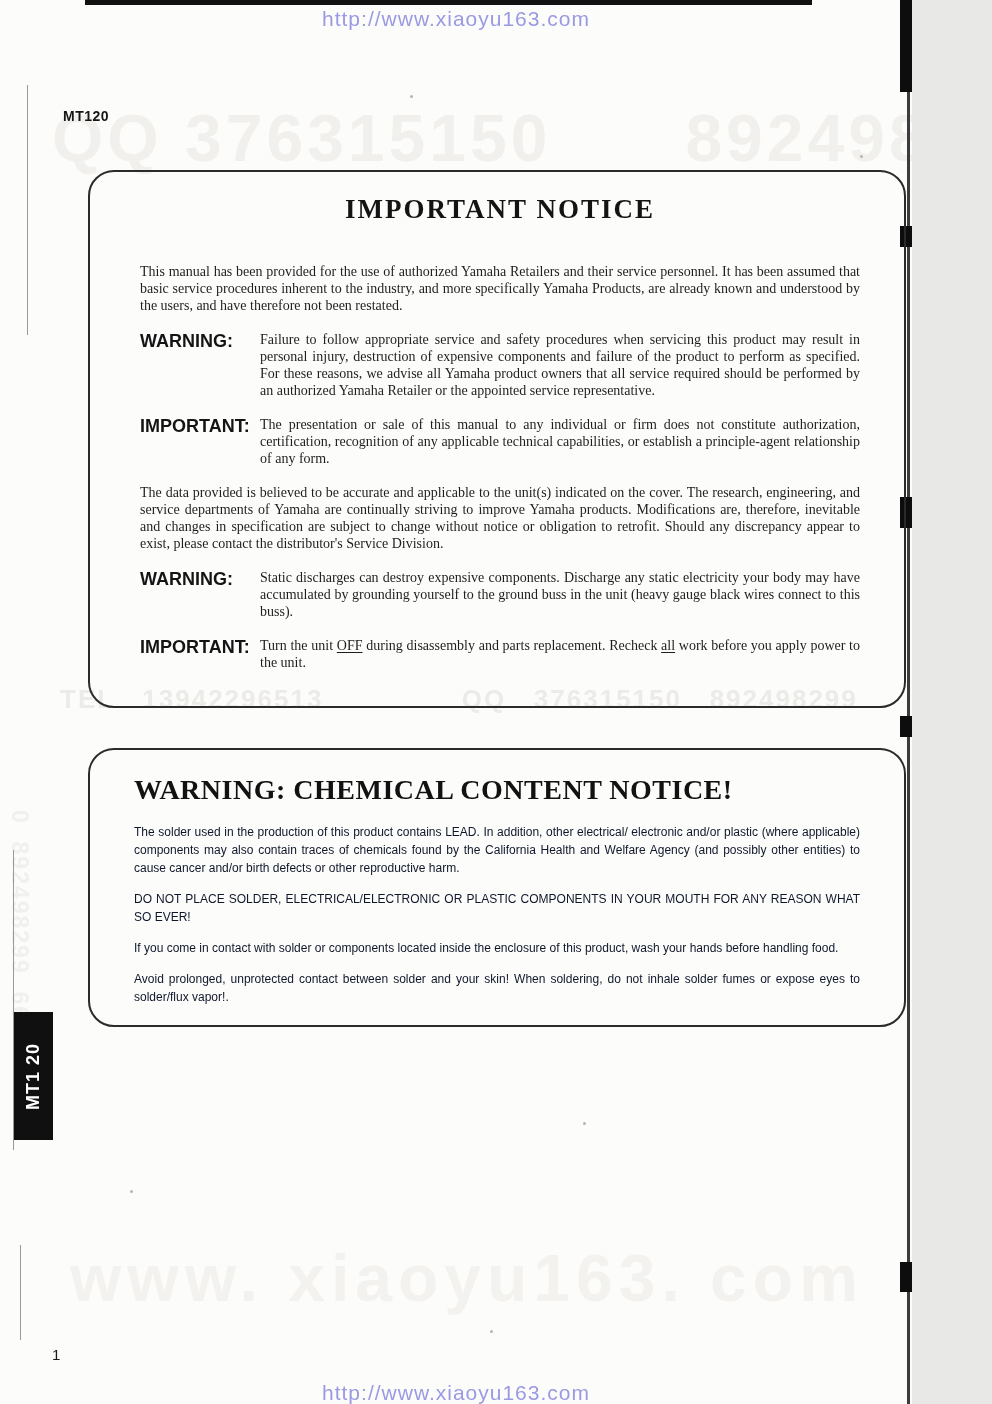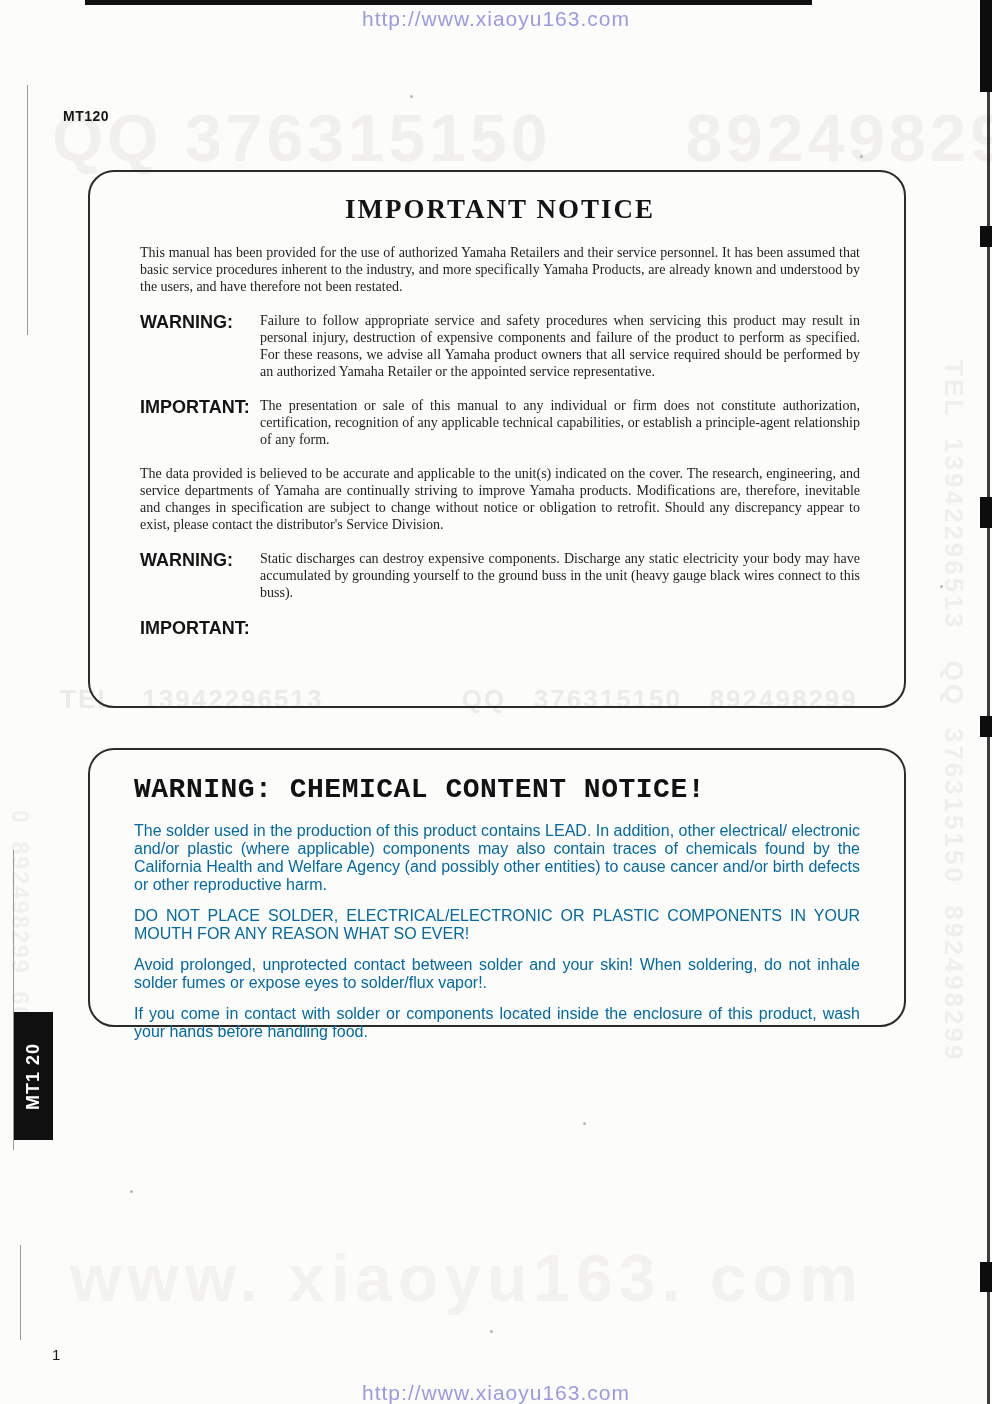--- a/index.html
+++ b/index.html
@@ -1,19 +1,19 @@
 <!DOCTYPE html>
 <html><head>
 <meta charset="utf-8">
 <style>
   * { margin: 0; padding: 0; box-sizing: border-box; }
   html, body { background: #e8e8e6; }
   .page {
     position: relative;
-    width: 992px;
+    width: 912px;
     height: 1404px;
     background: #fcfcfb;
     overflow: hidden;
     font-family: "Liberation Sans", sans-serif;
     color: #1c1c1c;
   }
   
   .scan-bar-top { position: absolute; left: 85px; top: 0; width: 727px; height: 5px; background: #111; }
   .scan-edge-right { position: absolute; right: 2px; top: 0; width: 3px; height: 1404px; background: #3c3c3c; }
   .scan-blob { position: absolute; right: 0; width: 12px; background: #0d0d0d; }
@@ -51,31 +51,31 @@
   }
   .notice-title {
     font-family: "Liberation Serif", serif;
     font-size: 27px; font-weight: 600; letter-spacing: 2px;
     text-align: center; margin-top: 4px; color: #141414;
   }
   .serif-body {
     font-family: "Liberation Serif", serif;
     font-size: 14px; line-height: 17px; text-align: justify; color: #1e1e1e;
   }
-  .notice-box .intro { margin-top: 19px; }
+  .notice-box .intro { margin-top: 38px; }
   .hang-row { display: grid; grid-template-columns: 120px 1fr; margin-top: 17px; }
   .hang-label { font-family: "Liberation Sans", sans-serif; font-size: 18px; font-weight: bold; color: #141414; }
   .data-par { margin-top: 17px; }
   .u { text-decoration: underline; text-underline-offset: 2px; }
   .chem-title {
-    font-family: Liberation Mono, monospace;
+    font-family: Liberation Serif, serif;
     font-size: 28px; font-weight: bold; letter-spacing: 0.5px;
     margin-top: 6px; color: #121212;
   }
-  .sans-body { font-size: 16px; line-height: 18px; text-align: justify; color: #0369a1; }
+  .sans-body { font-size: 12px; line-height: 18px; text-align: justify; color: #0f172a; }
   .chem-box p { margin-top: 13px; }
   .chem-box p:first-of-type { margin-top: 17px; }
   .side-tab {
     position: absolute; left: 14px; top: 1012px; width: 39px; height: 128px;
     background: #101010; display: flex; align-items: center; justify-content: center;
   }
   .side-tab span {
     transform: rotate(-90deg); white-space: nowrap;
     color: #ffffff; font-size: 18px; font-weight: bold; letter-spacing: 1px;
   }
@@ -132,29 +132,30 @@
 
       <p class="serif-body data-par">The data provided is believed to be accurate and applicable to the unit(s) indicated on the cover. The research, engineering, and service departments of Yamaha are continually striving to improve Yamaha products. Modifications are, therefore, inevitable and changes in specification are subject to change without notice or obligation to retrofit. Should any discrepancy appear to exist, please contact the distributor's Service Division.</p>
 
       <div class="hang-row">
         <div class="hang-label">WARNING:</div>
         <div class="serif-body">Static discharges can destroy expensive components. Discharge any static electricity your body may have accumulated by grounding yourself to the ground buss in the unit (heavy gauge black wires connect to this buss).</div>
       </div>
 
       <div class="hang-row">
         <div class="hang-label">IMPORTANT:</div>
+        <div class="serif-body"><span>Turn the unit </span><span class="u">OFF</span><span> during disassembly and parts replacement. Recheck </span><span class="u">all</span><span> work before you apply power to the unit.</span></div>
       </div>
     </div>
 
     <div class="chem-box">
       <div class="chem-title">WARNING:  CHEMICAL  CONTENT  NOTICE!</div>
       <p class="sans-body">The solder used in the production of this product contains LEAD. In addition, other electrical/ electronic and/or plastic (where applicable) components may also contain traces of chemicals found by the California Health and Welfare Agency (and possibly other entities) to cause cancer and/or birth defects or other reproductive harm.</p>
       <p class="sans-body">DO NOT PLACE SOLDER, ELECTRICAL/ELECTRONIC OR PLASTIC COMPONENTS IN YOUR MOUTH FOR ANY REASON WHAT SO EVER!</p>
+      <p class="sans-body">If you come in contact with solder or components located inside the enclosure of this product, wash your hands before handling food.</p>
       <p class="sans-body">Avoid prolonged, unprotected contact between solder and your skin! When soldering, do not inhale solder fumes or expose eyes to solder/flux vapor!.</p>
-      <p class="sans-body">If you come in contact with solder or components located inside the enclosure of this product, wash your hands before handling food.</p>
     </div>
 
     <div class="side-tab">
       <span>MT1 20</span>
     </div>
 
     <div class="page-number">1</div>
 
   </div>
 </div>

